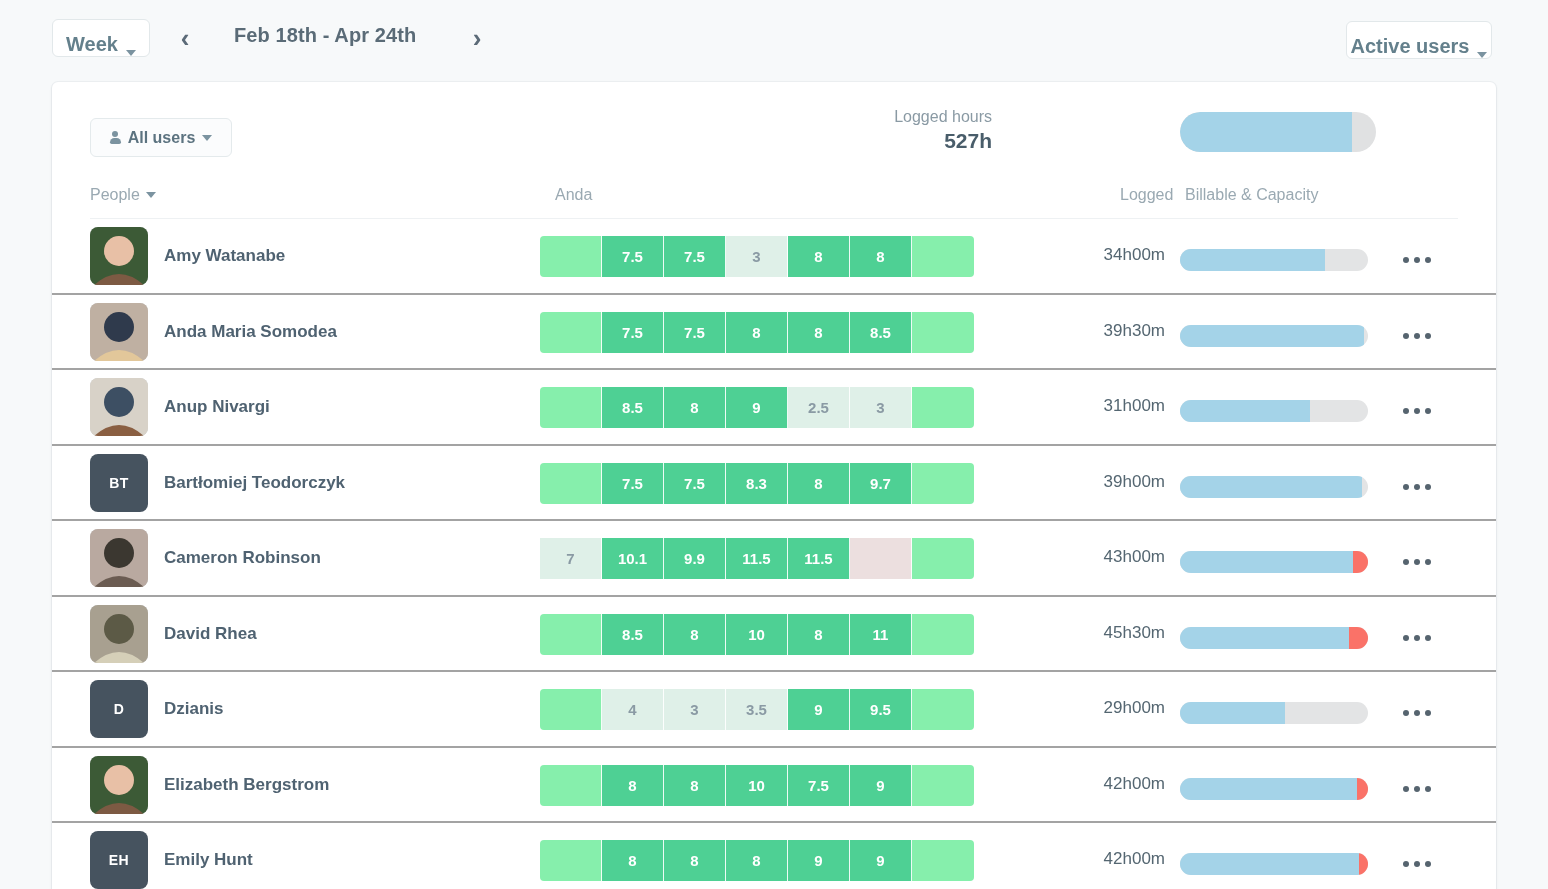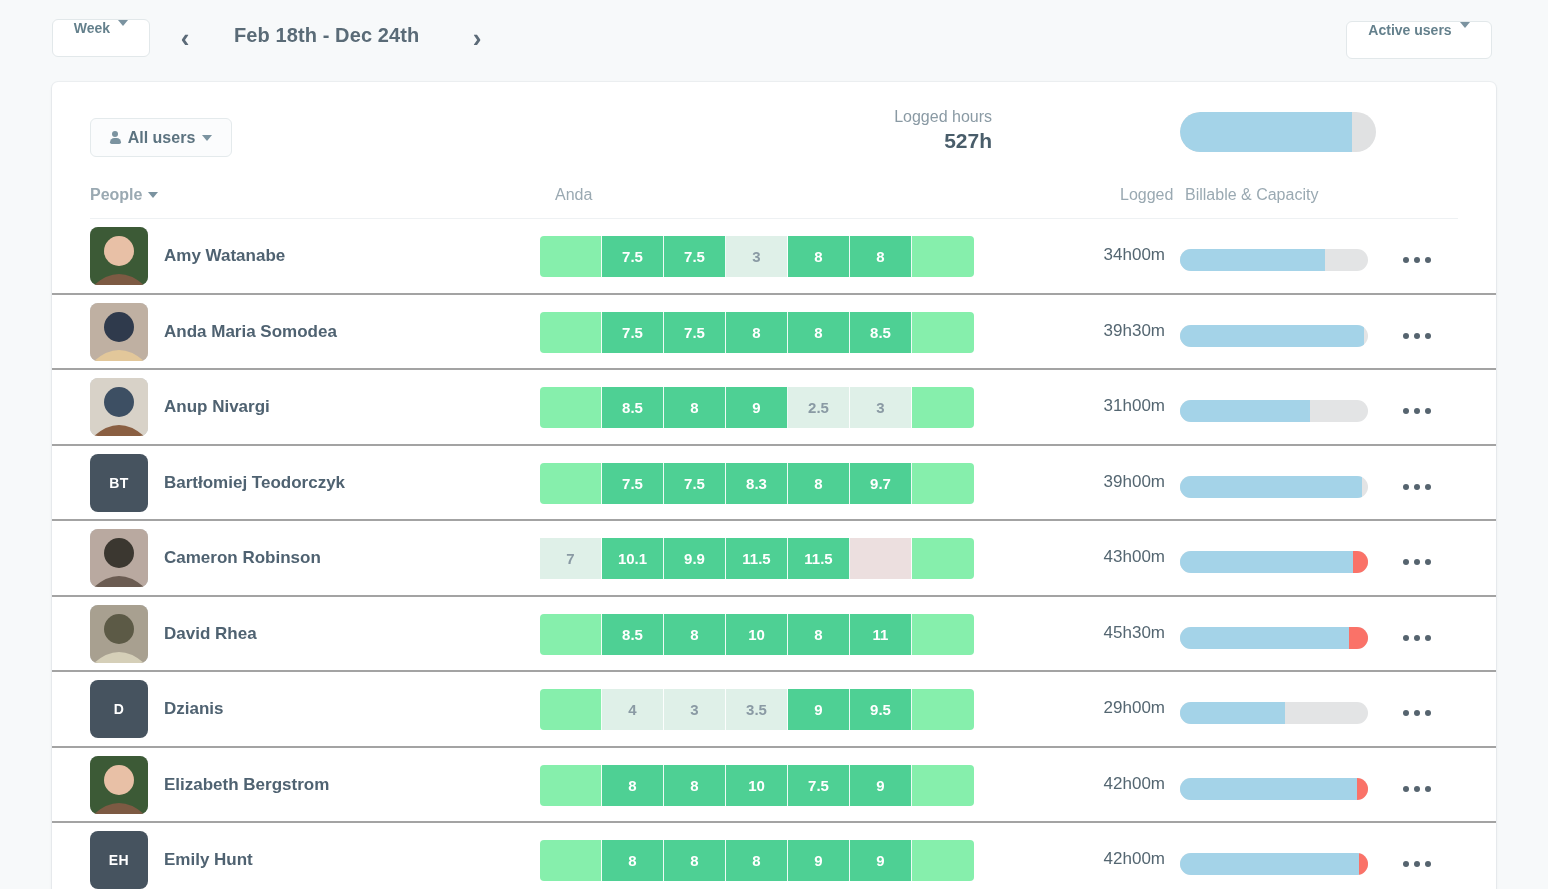--- a/index.html
+++ b/index.html
@@ -14,23 +14,23 @@
   .topbar {
     position: absolute; left: 0; top: 0; width: 1548px; height: 78px;
     background: #f7f9fa;
   }
   .btn-outline {
     position: absolute;
     background: #ffffff;
     border: 1px solid #e2e8ea;
     border-radius: 6px;
     color: #64808c;
-    font-size: 14px;
+    font-size: 20px;
     font-weight: 600;
-    display: flex; align-items: flex-start; justify-content: center;
+    display: flex; align-items: flex-end; justify-content: center;
     gap: 8px;
     cursor: pointer;
     white-space: nowrap;
   }
   #period-select { left: 52px; top: 19px; width: 98px; height: 38px; }
   #scope-select  { right: 56px; top: 21px; width: 146px; height: 38px; }
   .caret {
     width: 0; height: 0;
     border-left: 5px solid transparent;
     border-right: 5px solid transparent;
@@ -94,21 +94,21 @@
     width: 196px; height: 40px;
     background: #e0e1e2; border-radius: 20px; overflow: hidden;
   }
   #summary-bar .fill { height: 100%; background: #a4d3e8; border-radius: 20px 0 0 20px; }
 
   
   .colhead {
     position: absolute; top: 104px;
     font-size: 16px; color: #9aa9b2; font-weight: 400;
   }
-  #head-people { left: 38px; display: flex; align-items: center; gap: 6px; cursor: pointer; font-weight: bold; }
+  #head-people { left: 38px; display: flex; align-items: center; gap: 6px; cursor: pointer; }
   #head-days   { left: 503px; }
   #head-logged { left: 1068px; }
   #head-billable { left: 1133px; }
   .head-caret {
     width: 0; height: 0;
     border-left: 5px solid transparent;
     border-right: 5px solid transparent;
     border-top: 6px solid #7b93a0;
   }
   .head-rule {
@@ -190,21 +190,21 @@
 <body>
 
 <div class="topbar">
   <div class="btn-outline" id="period-select">
     <span>Week</span>
     <span class="caret"></span>
   </div>
   <div class="navarrow" id="prev-week">
     <span>‹</span>
   </div>
-  <div id="date-range">Feb 18th - Dec 24th</div>
+  <div id="date-range">Feb 18th - Apr 24th</div>
   <div class="navarrow" id="next-week">
     <span>›</span>
   </div>
   <div class="btn-outline" id="scope-select">
     <span>Active users</span>
     <span class="caret"></span>
   </div>
 </div>
 
 <div class="card">

